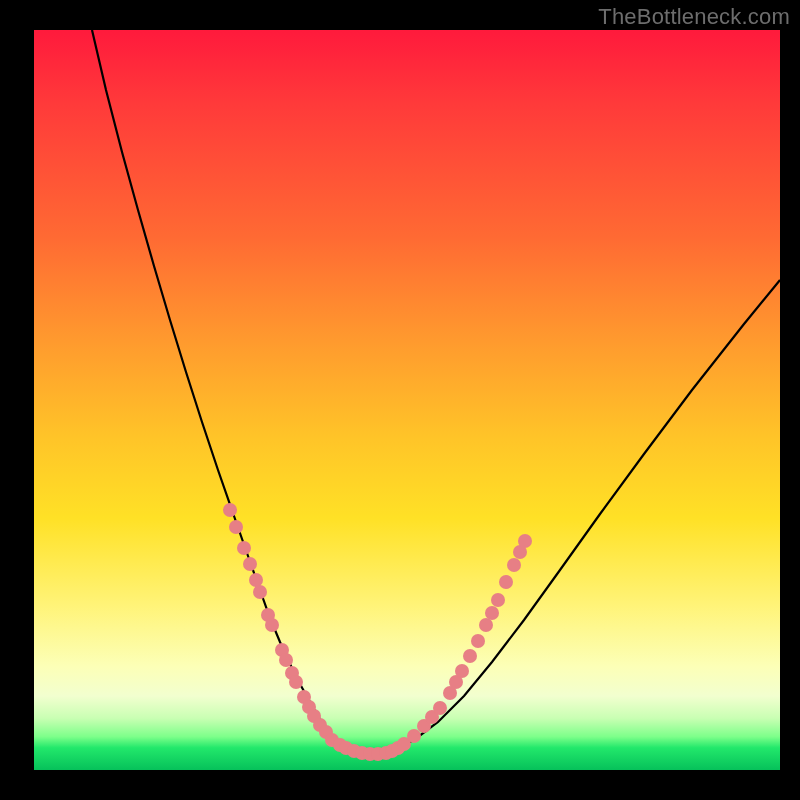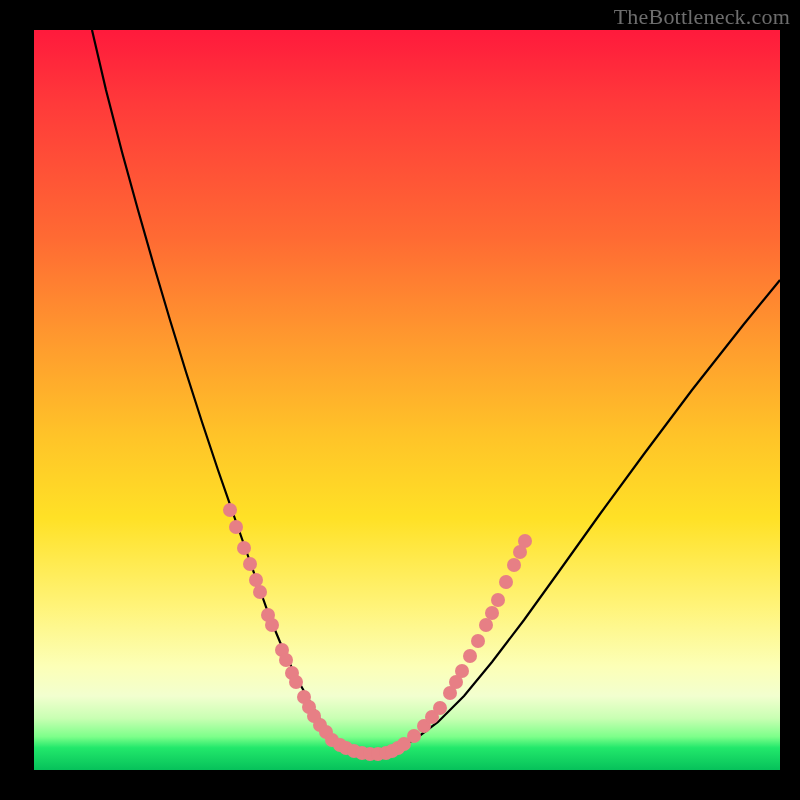--- a/index.html
+++ b/index.html
@@ -11,21 +11,20 @@
     font-family: Arial, Helvetica, sans-serif;
     overflow: hidden;
   }
   .frame {
     position: absolute;
     left: 0;
     top: 0;
     width: 800px;
     height: 800px;
     background: #000;
-    font-family: Liberation Serif, serif;
   }
   .plot-area {
     position: absolute;
     left: 34px;
     top: 30px;
     width: 746px;
     height: 740px;
     
     background: linear-gradient(to bottom,
       #ff1a3c 0%,

